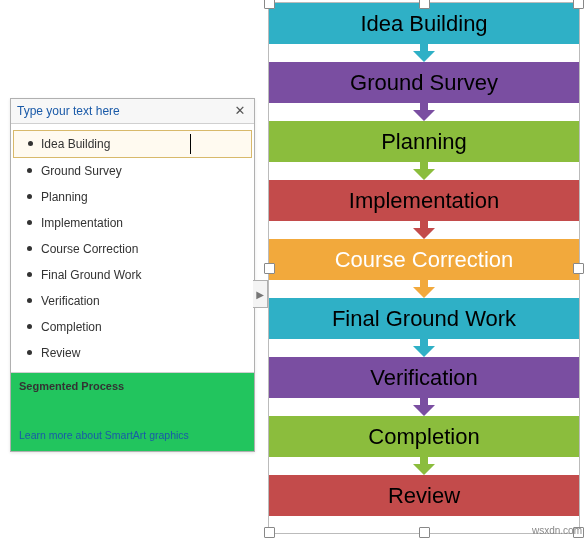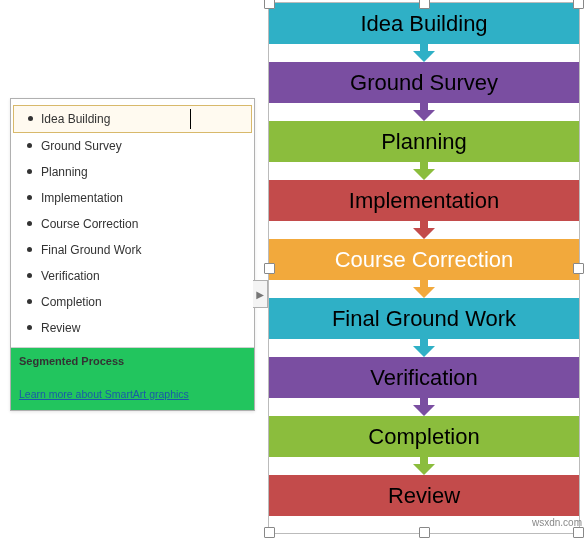--- a/index.html
+++ b/index.html
@@ -91,23 +91,22 @@
 }
 .textpane-footer .title {
   font-weight: bold;
   font-size: 11px;
   color: #333;
   display: block;
   margin-bottom: 2px;
 }
 .textpane-footer .link {
   color: #1a5aa8;
-  text-decoration: underline;
   display: inline-block;
-  margin-top: 4px;
+  margin-top: 20px;
 }
 .toggle-tab {
   position: absolute;
   left: 253px;
   top: 280px;
   width: 14px;
   height: 26px;
   background: #f4f4f4;
   border: 1px solid #b0b0b0;
   border-left: none;
@@ -164,20 +163,24 @@
 .arrow-row svg {
   display: block;
 }
 </style>
 </head>
 <body>
 
 <div class="canvas">
 
   <div class="textpane">
+    <div class="textpane-header">
+      <span>Type your text here</span>
+      <span class="textpane-close">✕</span>
+    </div>
     <div class="textpane-list">
       <div class="tp-item selected">
         <span class="bullet"></span>
         <span>Idea Building</span>
       </div>
       <div class="tp-item">
         <span class="bullet"></span>
         <span>Ground Survey</span>
       </div>
       <div class="tp-item">
@@ -291,14 +294,14 @@
       <div class="arrow-row" style="background: rgb(255, 255, 255);">
         <svg width="26" height="18">
           <path d="M9 0 H17 V7 H24 L13 18 L2 7 H9 Z" fill="#8bbd3d"></path>
         </svg>
       </div>
       <div class="step" style="background: rgb(195, 75, 75); color: rgb(0, 0, 0);">
         <span>Review</span>
       </div>
     </div>
 
-  <div style="position:absolute;right:6px;bottom:10px;font-size:10px;color:#888;">wsxdn.com</div>
+  <div style="position:absolute;right:6px;bottom:2px;font-size:10px;color:#888;">wsxdn.com</div>
 </div>
 
 </body></html>

